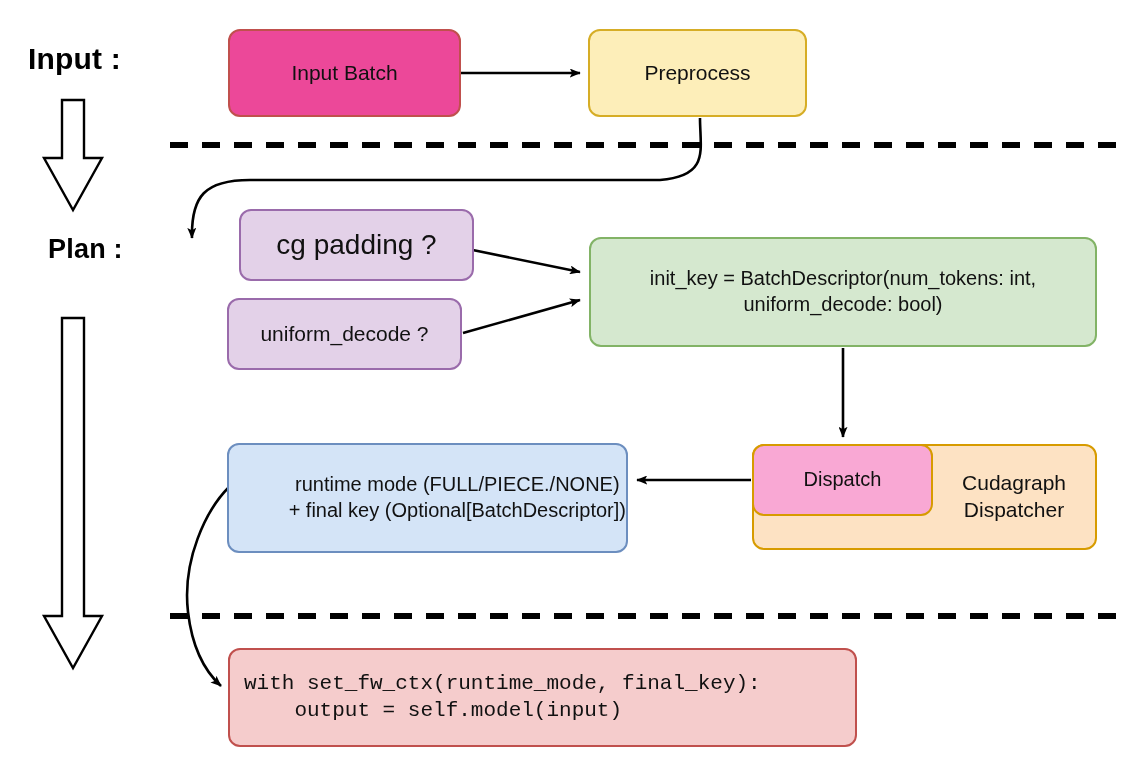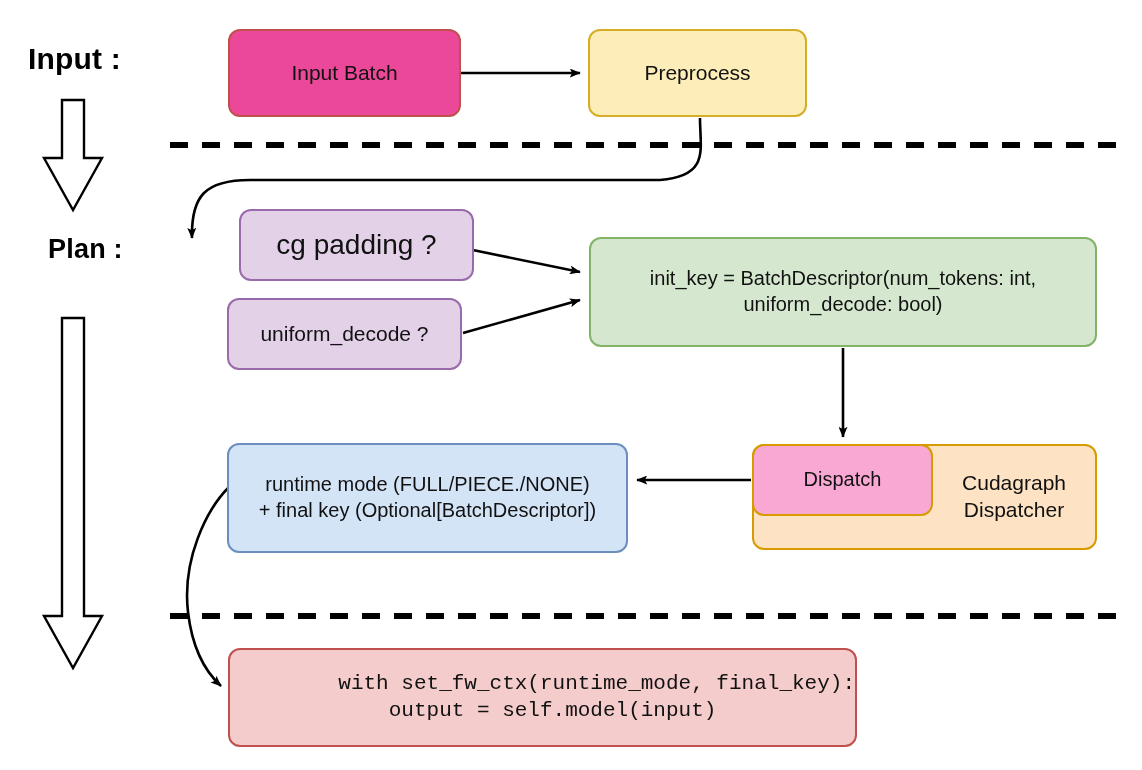--- a/index.html
+++ b/index.html
@@ -83,17 +83,17 @@
 
 <div class="node" style="left: 228px; top: 29px; width: 233px; height: 88px; background: #ec4899; border: 2px solid rgb(192, 80, 77); font-size: 21px;"><span>Input Batch</span></div>
     <div class="node" style="left: 588px; top: 29px; width: 219px; height: 88px; background: rgb(253, 238, 185); border: 2px solid rgb(214, 173, 38); font-size: 21px;"><span>Preprocess</span></div>
     <div class="node" style="left: 227px; top: 209px; width: 235px; height: 72px; background: rgb(227, 209, 232); border: 2px solid rgb(154, 107, 171); font-size: 28px; margin-left: 12px;"><span>cg padding ?</span></div>
     <div class="node" style="left: 227px; top: 298px; width: 235px; height: 72px; background: rgb(227, 209, 232); border: 2px solid rgb(154, 107, 171); font-size: 21px;"><span>uniform_decode ?</span></div>
     <div class="node" style="left: 589px; top: 237px; width: 508px; height: 110px; background: rgb(213, 232, 207); border: 2px solid rgb(130, 179, 102); font-size: 20px;"><span>init_key = BatchDescriptor(num_tokens: int,
 uniform_decode: bool)</span></div>
     <div class="node" style="left: 752px; top: 444px; width: 345px; height: 106px; background: rgb(253, 226, 195); border: 2px solid rgb(215, 155, 0); font-size: 21px; justify-content: flex-end; padding-right: 29px;"><span>Cudagraph
 Dispatcher</span></div>
     <div class="node" style="left: 752px; top: 444px; width: 181px; height: 72px; background: #f9a8d4; border: 2px solid rgb(215, 155, 0); font-size: 20px;"><span>Dispatch</span></div>
-    <div class="node" style="left: 227px; top: 443px; width: 401px; height: 110px; background: rgb(212, 228, 247); border: 2px solid rgb(108, 142, 191); font-size: 20px;"><span>runtime mode (FULL/PIECE./NONE)
+    <div class="node" style="left: 227px; top: 443px; width: 401px; height: 110px; background: rgb(212, 228, 247); border: 2px solid rgb(108, 142, 191); font-size: 20px; justify-content: flex-end;"><span>runtime mode (FULL/PIECE./NONE)
 + final key (Optional[BatchDescriptor])</span></div>
-    <div class="node code" style="left: 228px; top: 648px; width: 629px; height: 99px; background: rgb(245, 204, 204); border: 2px solid rgb(192, 80, 77); font-size: 21px; padding-left: 14px; justify-content: flex-end;"><span>with set_fw_ctx(runtime_mode, final_key):
+    <div class="node code" style="left: 228px; top: 648px; width: 629px; height: 99px; background: rgb(245, 204, 204); border: 2px solid rgb(192, 80, 77); font-size: 21px; padding-left: 14px;"><span>with set_fw_ctx(runtime_mode, final_key):
     output = self.model(input)</span></div>
   </div>
 
 </body></html>

